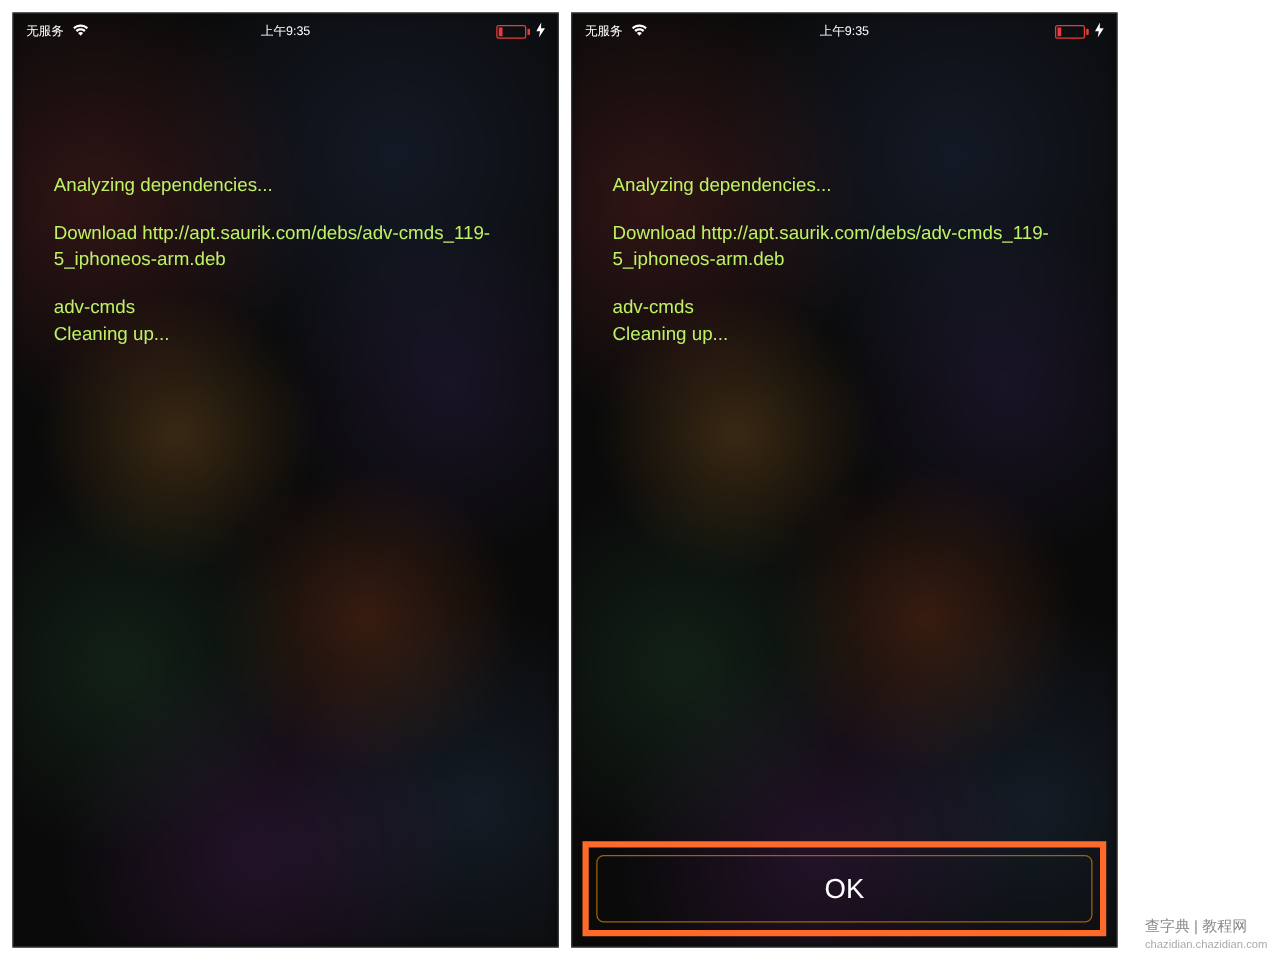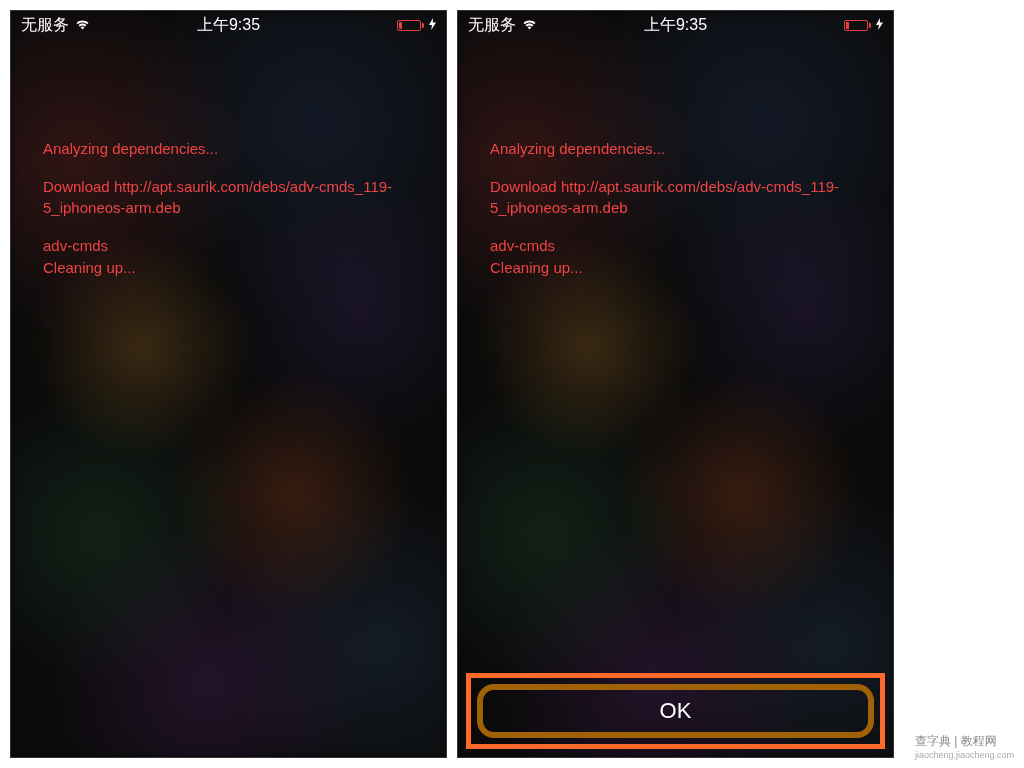--- a/index.html
+++ b/index.html
@@ -41,21 +41,21 @@
       filter: blur(4px);
     }
     .status-bar {
       position: relative;
       display: flex;
       align-items: center;
       justify-content: space-between;
       height: 28px;
       padding: 0 10px;
       color: #fff;
-      font-size: 16px;
+      font-size: 10px;
       z-index: 2;
     }
     .status-left {
       display: flex;
       align-items: center;
       gap: 6px;
     }
     .status-center {
       position: absolute;
       left: 50%;
@@ -97,21 +97,21 @@
       border-radius: 0 1px 1px 0;
     }
     .bolt {
       color: #fff;
       font-size: 12px;
       margin-left: 2px;
     }
     .console-text {
       position: relative;
       z-index: 2;
-      color: #ef4444;
+      color: #bef264;
       font-size: 15px;
       line-height: 1.35;
       padding: 100px 32px 0 32px;
       font-weight: 300;
     }
     .console-text p {
       margin-bottom: 2px;
     }
     .console-text .spacer {
       height: 16px;
@@ -121,22 +121,22 @@
       bottom: 8px;
       left: 8px;
       right: 8px;
       z-index: 3;
       border: 5px solid #ff6a2b;
       padding: 6px;
     }
     .ok-button {
       width: 100%;
       height: 54px;
-      border: 6px solid #a16207;
-      border-radius: 17px;
+      border: 1px solid #a16207;
+      border-radius: 6px;
       background: transparent;
       color: #fff;
       font-size: 22px;
       font-weight: 300;
       cursor: pointer;
       display: flex;
       align-items: center;
       justify-content: center;
     }
     .watermark {
@@ -233,14 +233,14 @@
     <p>Cleaning up...</p>
   </div>
 
   <div class="ok-button-wrap">
     <button class="ok-button">OK</button>
   </div>
 </div>
 
 <div class="watermark">
   <span>查字典 | 教程网</span>
-  <span class="watermark-sub">jiaocheng.jiaocheng.com</span>
+  <span class="watermark-sub">chazidian.chazidian.com</span>
 </div>
 
 </body></html>

